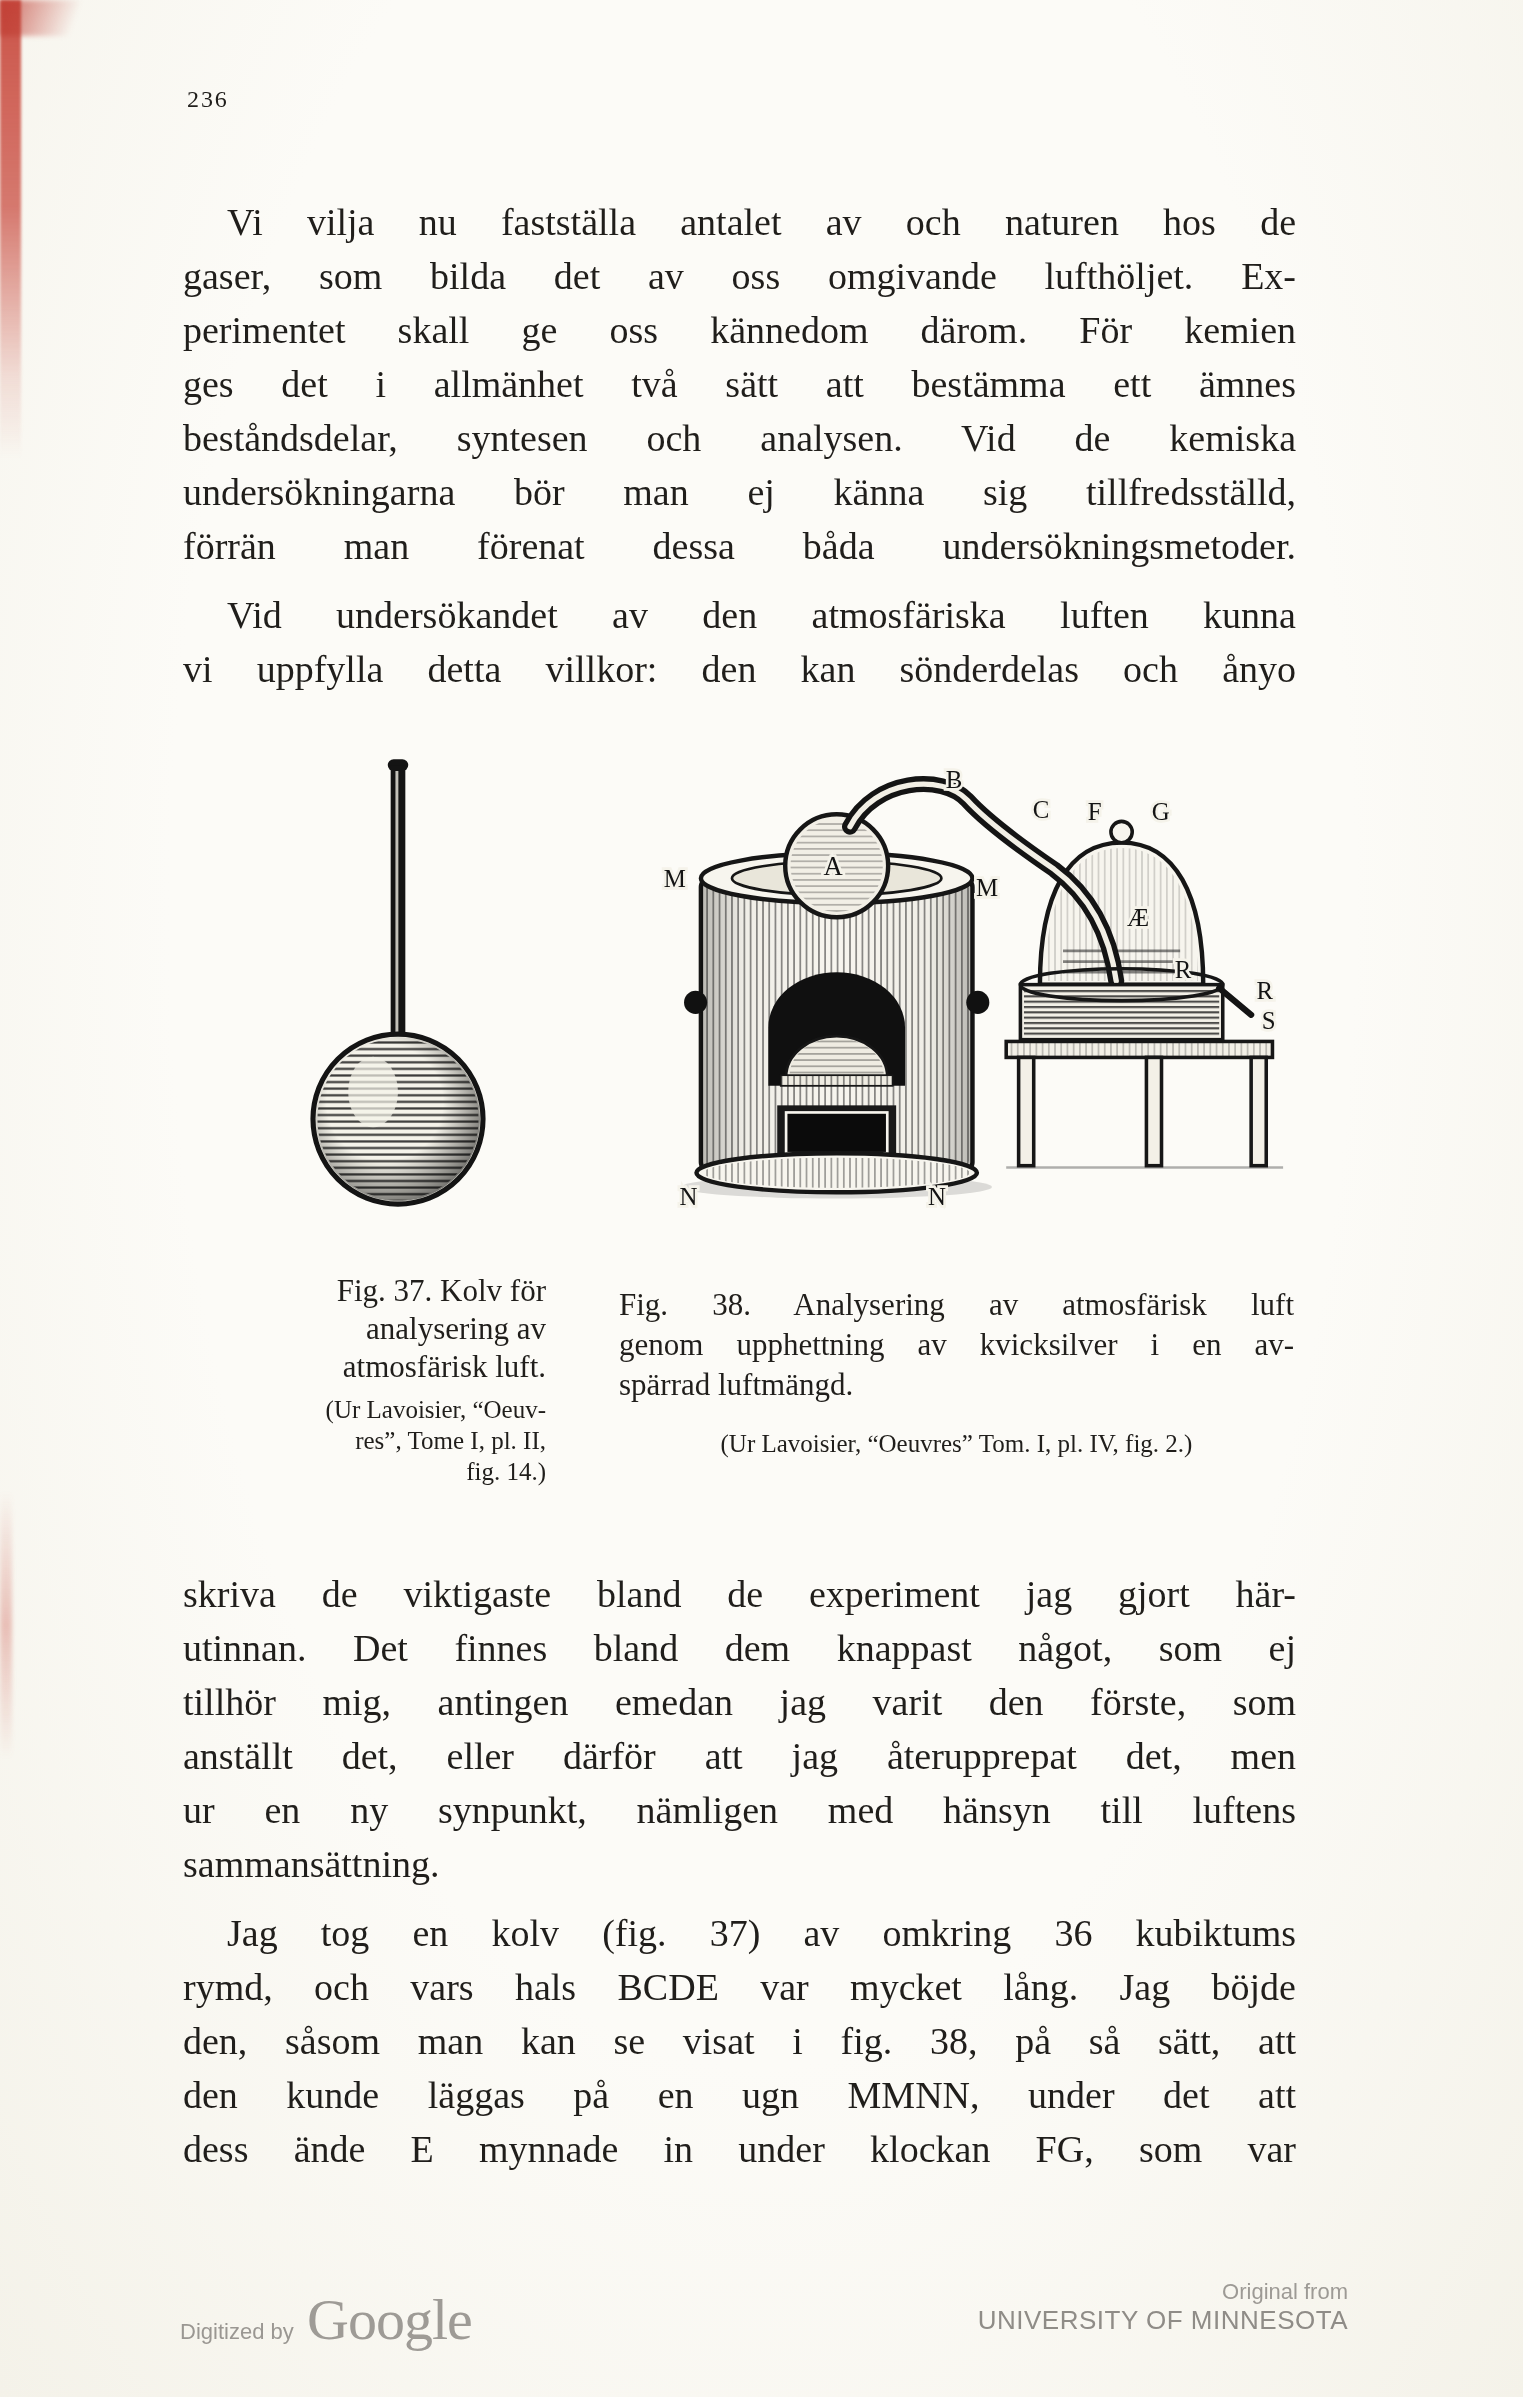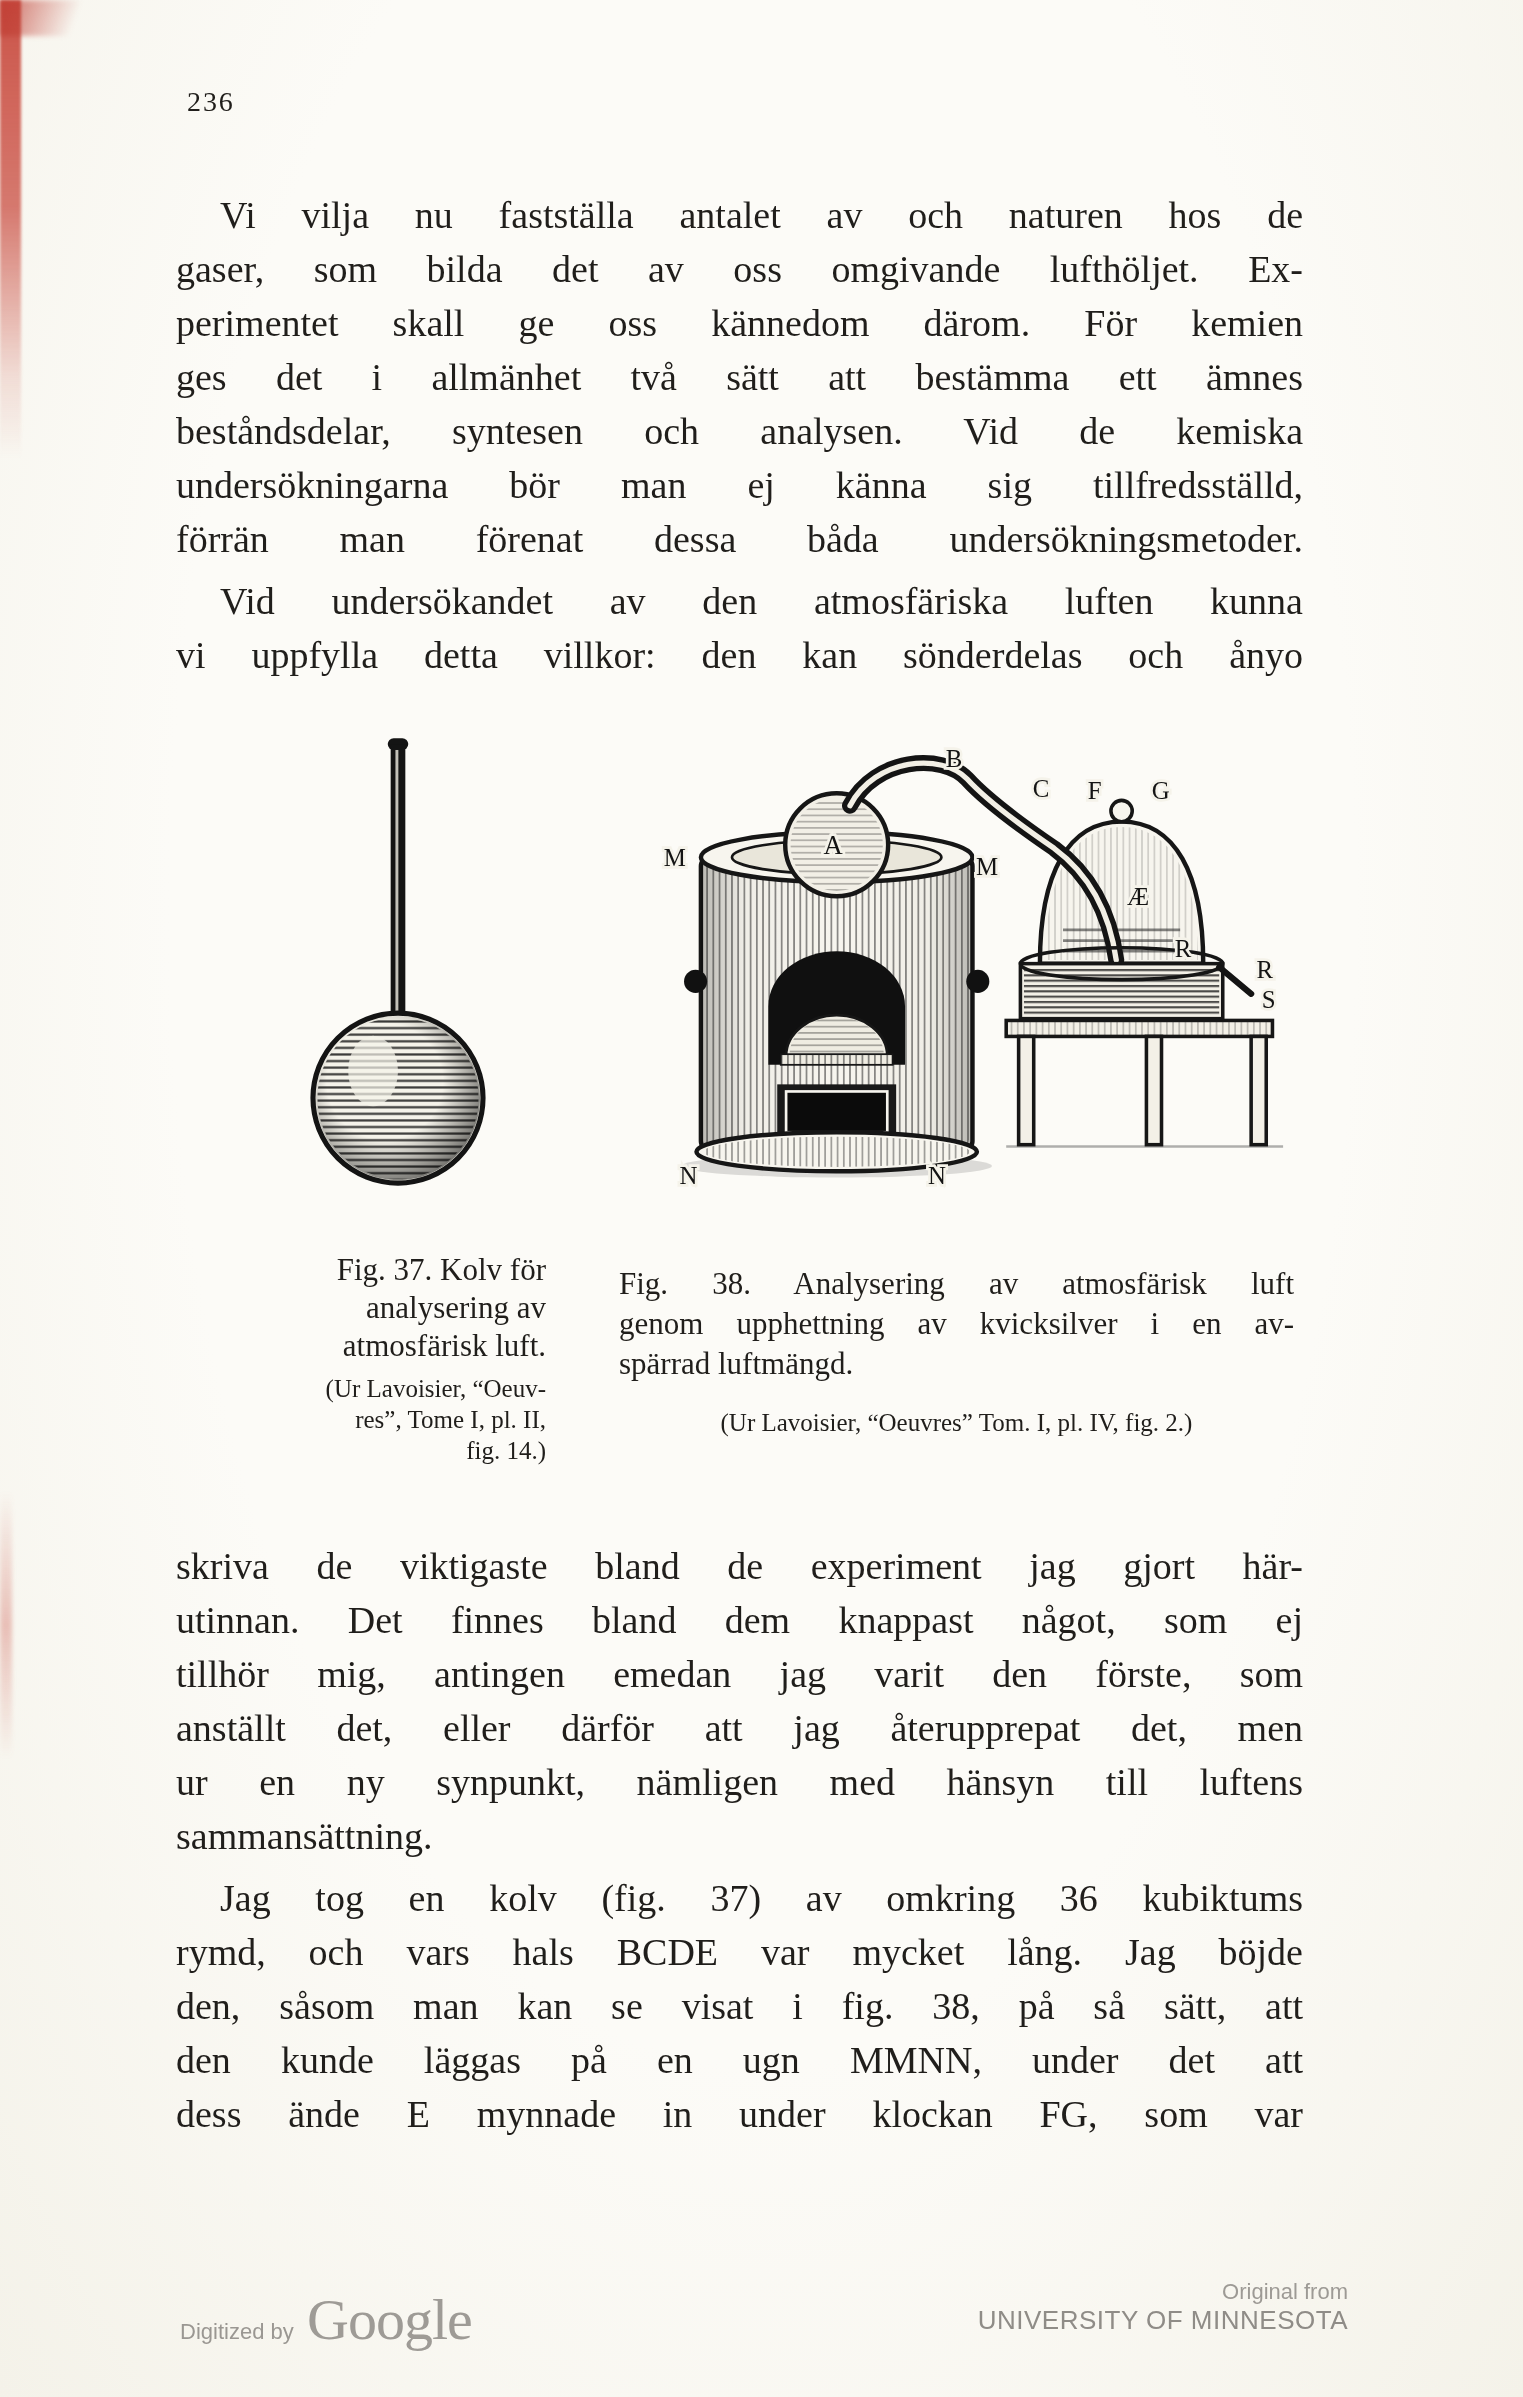--- a/index.html
+++ b/index.html
@@ -13,25 +13,25 @@
   .scan-strip { position:absolute; left:0; top:0; width:21px; height:459px;
     background:linear-gradient(180deg, rgba(198,66,54,.9) 0%, rgba(198,66,54,.7) 45%, rgba(198,66,54,.15) 82%, rgba(198,66,54,0) 100%);
     filter:blur(1.4px); }
   .scan-corner { position:absolute; left:0; top:0; width:105px; height:36px;
     background:linear-gradient(110deg, rgba(190,58,48,.75), rgba(190,58,48,0) 70%);
     filter:blur(2.4px); }
   .scan-strip-low { position:absolute; left:0; top:1491px; width:11.5px; height:268px;
     background:linear-gradient(180deg, rgba(198,66,54,0), rgba(198,66,54,.3), rgba(198,66,54,0));
     filter:blur(1.9px); }
 
-  .page-number { position:absolute; top:86px; left:187px; font-size:28px; letter-spacing:1.9px; }
+  .page-number { position:absolute; top:86px; left:187px; font-size:24px; letter-spacing:1.9px; }
 
   .text-block { position:absolute; top:180px; left:168px; width:1143px;
     font-size:38px; line-height:54px; }
-  .para { margin:8px; }
+  .para { margin:15px; }
   .line { text-align:justify; text-align-last:justify; }
   .line.left-last { text-align-last:left; }
   .line.indent { text-indent:44px; }
 
   .figures { position:relative; height:841px; }
   figure { margin:0; }
 
   .fig37 { position:absolute; left:82px; top:38px; width:296px; text-align:right; }
   .fig37 svg { width:220px; height:469px; display:block; margin:0 auto; }
   .cap37 { margin-top:54px; font-size:31px; line-height:38px; }

